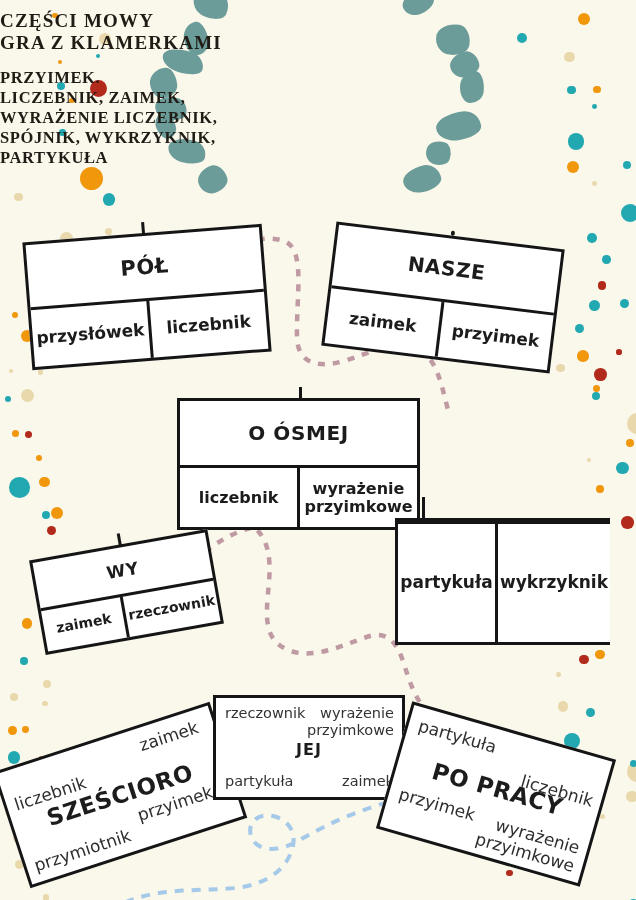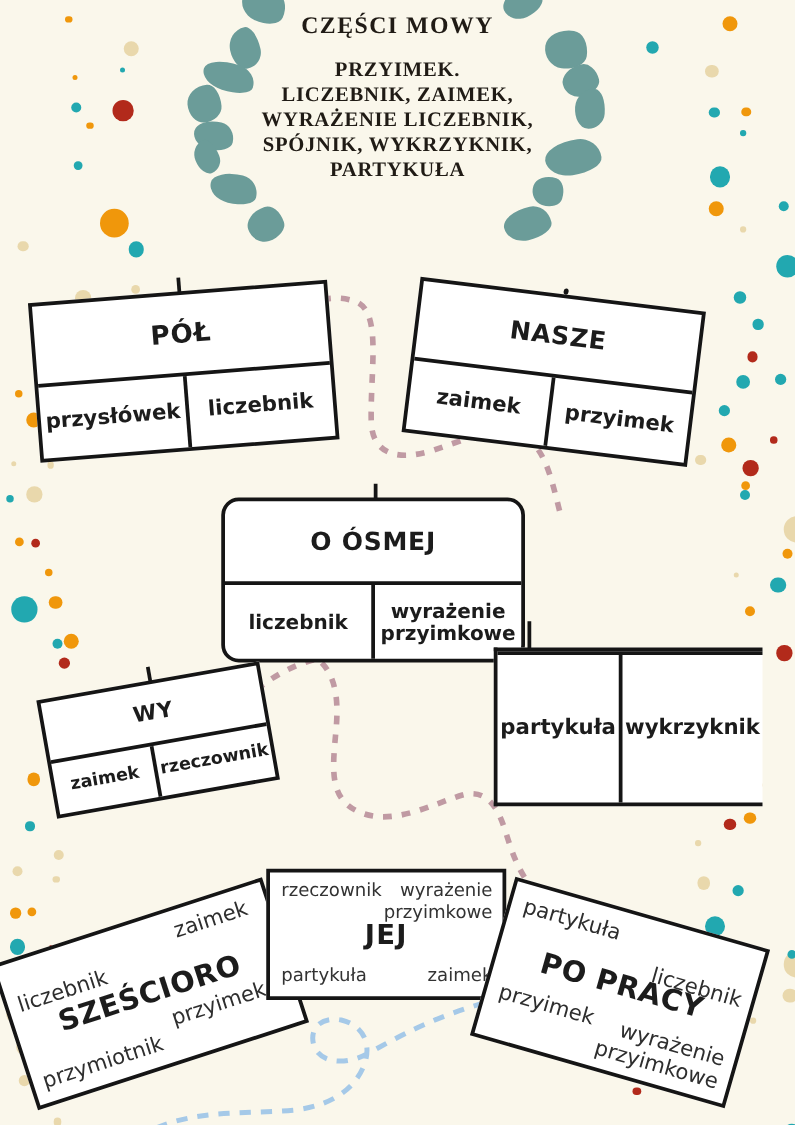--- a/index.html
+++ b/index.html
@@ -1,21 +1,21 @@
 <!DOCTYPE html>
 <html><head>
 <meta charset="utf-8">
 <style>
   html,body{margin:0;padding:0}
   .page{position:relative;width:636px;height:900px;overflow:hidden;background:#faf7eb;
         font-family:"DejaVu Sans","Liberation Sans",sans-serif;color:#1c1c1c}
   .dot{position:absolute;border-radius:50%}
   .leaf{position:absolute;border-radius:62% 38% 55% 45% / 48% 60% 40% 52%}
   .paths{position:absolute;left:0;top:0;z-index:2}
-  .header{position:absolute;left:0;right:0;top:10px;text-align:center;z-index:3;
+  .header{position:absolute;left:0;right:0;top:10px;z-index:3;
           font-family:"Liberation Serif","DejaVu Serif",serif;font-weight:bold;color:#201b15}
   .title{font-size:19px;line-height:22px;letter-spacing:1.2px}
   .subtitle{margin-top:14px;font-size:16.5px;line-height:20px;letter-spacing:.6px}
   .card{position:absolute;background:#fff;border:3px solid #151515;box-sizing:border-box;z-index:4}
   .tr-card{display:flex;flex-direction:column}
   .head{flex:11;display:flex;align-items:center;justify-content:center;
         font-weight:bold;font-size:20px;letter-spacing:.6px}
   .opts{flex:10;display:flex;border-top:3px solid #151515;min-height:0}
   .opt{flex:1;display:flex;align-items:center;justify-content:center;font-weight:bold;
        font-size:17px;text-align:center;line-height:1.12;padding:0 2px}
@@ -26,21 +26,21 @@
   .no-right{border-right:none}
   .cn-card .cw{position:absolute;left:0;right:0;top:50%;transform:translateY(-50%);
                text-align:center;font-weight:bold;letter-spacing:1px}
   .c{position:absolute;font-size:17px;color:#2e2e2e;white-space:nowrap;line-height:1.15}
   .c.wrap{white-space:normal;text-align:right}
   .small-card .head{font-size:17px}
   .small-card .opt{font-size:14px}
   #card-pol .head{font-size:21px}
   #card-oosmej .opt{font-size:16px}
   #card-jej .c{font-size:14.5px;color:#333}
-  #card-jej .cw{font-size:22px;top:52%}
+  #card-jej .cw{font-size:16px;top:52%}
   #card-szescioro .cw{font-size:23px;letter-spacing:.5px}
   #card-popracy .cw{font-size:23px;top:46%;letter-spacing:.5px}
 </style>
 </head>
 <body>
 
 <div class="page" style="background: rgb(250, 247, 235);">
 
   <div id="dots">
       <div class="dot" style="left: 52.2085px; top: 12.5247px; width: 5.57333px; height: 5.57333px; background: rgb(240, 151, 11);"></div>
@@ -163,20 +163,21 @@
 
   <svg class="paths" width="636" height="900" viewBox="0 0 636 900">
     <path d="M 214 278 C 228 248 258 232 284 241 C 306 249 296 295 297 338 C 298 362 316 369 344 361 C 372 352 392 342 413 347 C 436 353 441 383 449 414" fill="none" stroke="#c09aa3" stroke-width="4.5" stroke-dasharray="7 8"></path>
     <path d="M 184 573 C 202 551 226 534 254 527 C 268 539 271 557 269 582 C 266 616 262 641 291 651 C 317 660 349 642 370 636 C 389 631 398 645 404 664 C 409 680 413 692 421 704" fill="none" stroke="#c09aa3" stroke-width="4.5" stroke-dasharray="7 8"></path>
     <path d="M 110 910 C 150 886 192 892 236 888 C 269 884 286 868 292 850 C 297 834 290 820 273 816 C 258 813 247 822 251 836 C 255 850 275 853 294 843 C 318 830 348 812 400 799" fill="none" stroke="#a5c9e8" stroke-width="4" stroke-dasharray="9 8"></path>
   </svg>
 
   <div class="header">
     <div class="title">
       <div>CZĘŚCI MOWY</div>
+      <div>GRA Z KLAMERKAMI</div>
     </div>
     <div class="subtitle">
       <div>PRZYIMEK.</div>
       <div>LICZEBNIK, ZAIMEK,</div>
       <div>WYRAŻENIE LICZEBNIK,</div>
       <div>SPÓJNIK, WYKRZYKNIK,</div>
       <div>PARTYKUŁA</div>
     </div>
   </div>
 
@@ -191,21 +192,21 @@
 
   <div class="card tr-card" id="card-nasze" style="left: 328px; top: 235px; width: 230px; height: 125px; transform: rotate(7deg); border-color: rgb(21, 21, 21); background: rgb(255, 255, 255);">
     <div class="tick dotty"></div>
     <div class="head">NASZE</div>
     <div class="opts">
       <div class="opt">zaimek</div>
       <div class="opt">przyimek</div>
     </div>
   </div>
 
-  <div class="card tr-card" id="card-oosmej" style="left: 177px; top: 398px; width: 243px; height: 132px; border-color: rgb(21, 21, 21); background: rgb(255, 255, 255); border-radius: 14px;">
+  <div class="card tr-card" id="card-oosmej" style="left: 177px; top: 398px; width: 243px; height: 132px; border-color: rgb(21, 21, 21); background: rgb(255, 255, 255);">
     <div class="tick"></div>
     <div class="head">O ÓSMEJ</div>
     <div class="opts">
       <div class="opt">liczebnik</div>
       <div class="opt">wyrażenie przyimkowe</div>
     </div>
   </div>
 
   <div class="card tr-card small-card" id="card-wy" style="left: 36px; top: 544px; width: 181px; height: 96px; transform: rotate(-10deg); border-color: rgb(21, 21, 21); background: rgb(255, 255, 255);">
     <div class="tick"></div>

